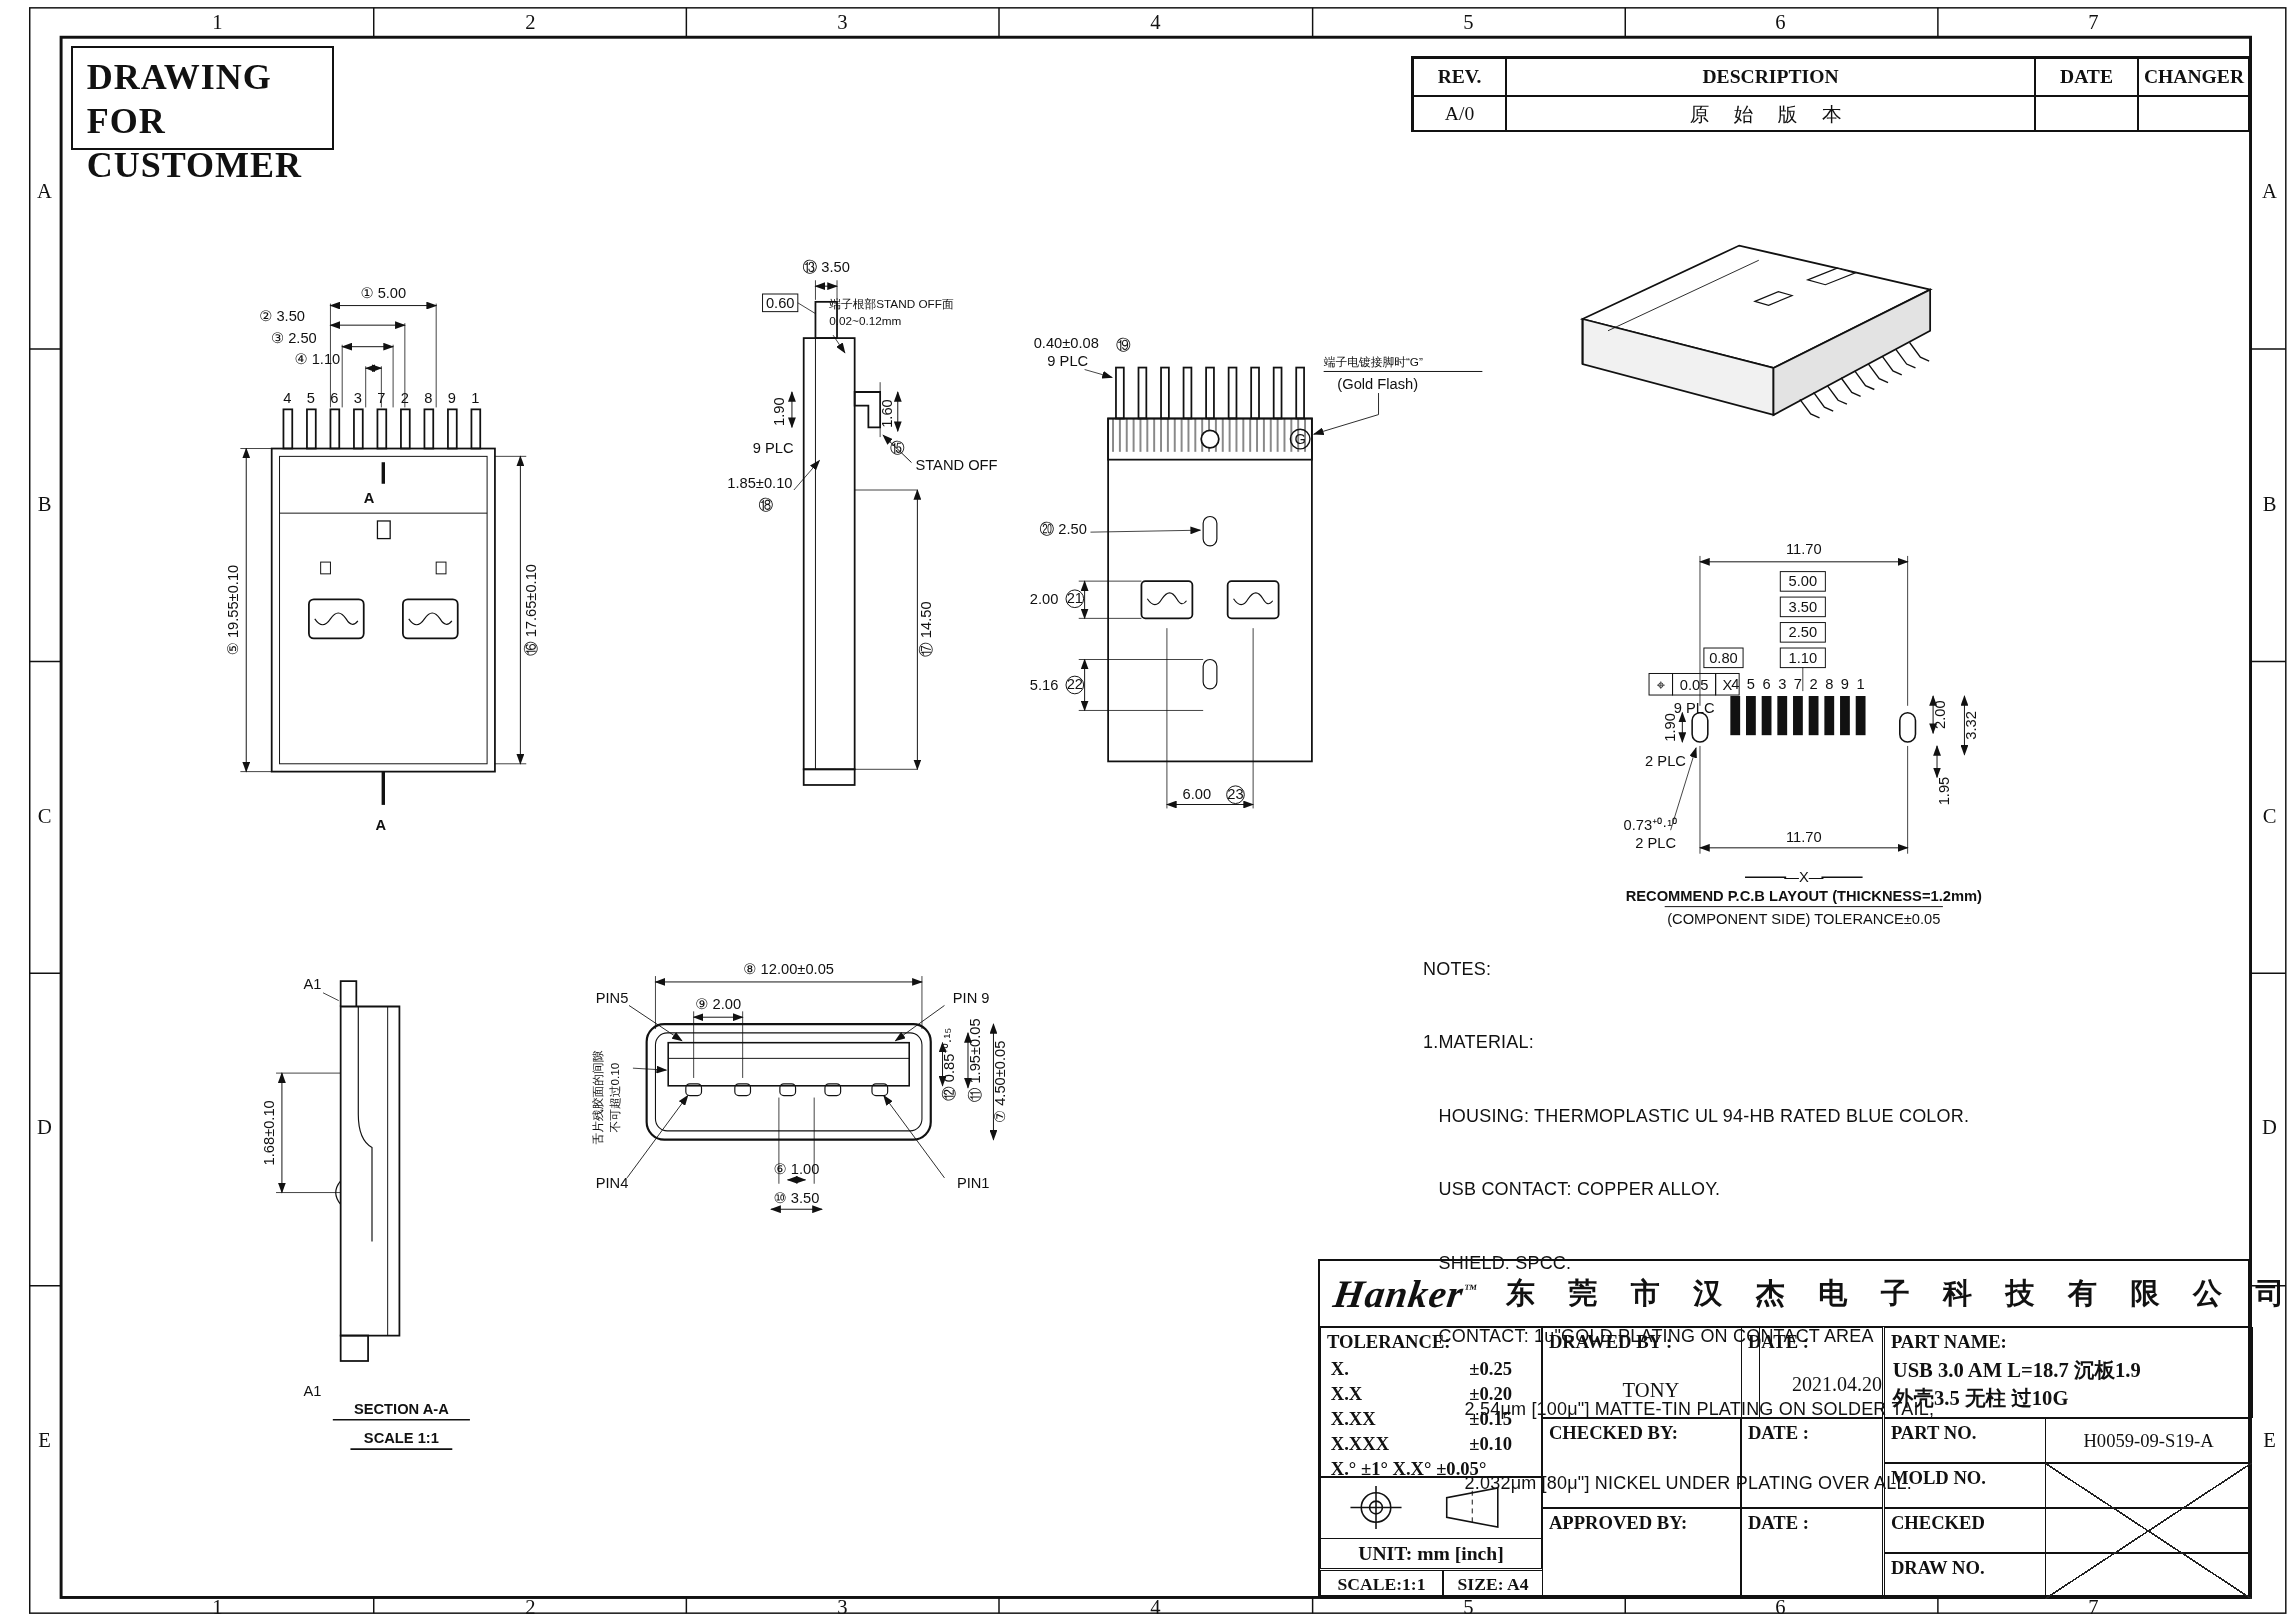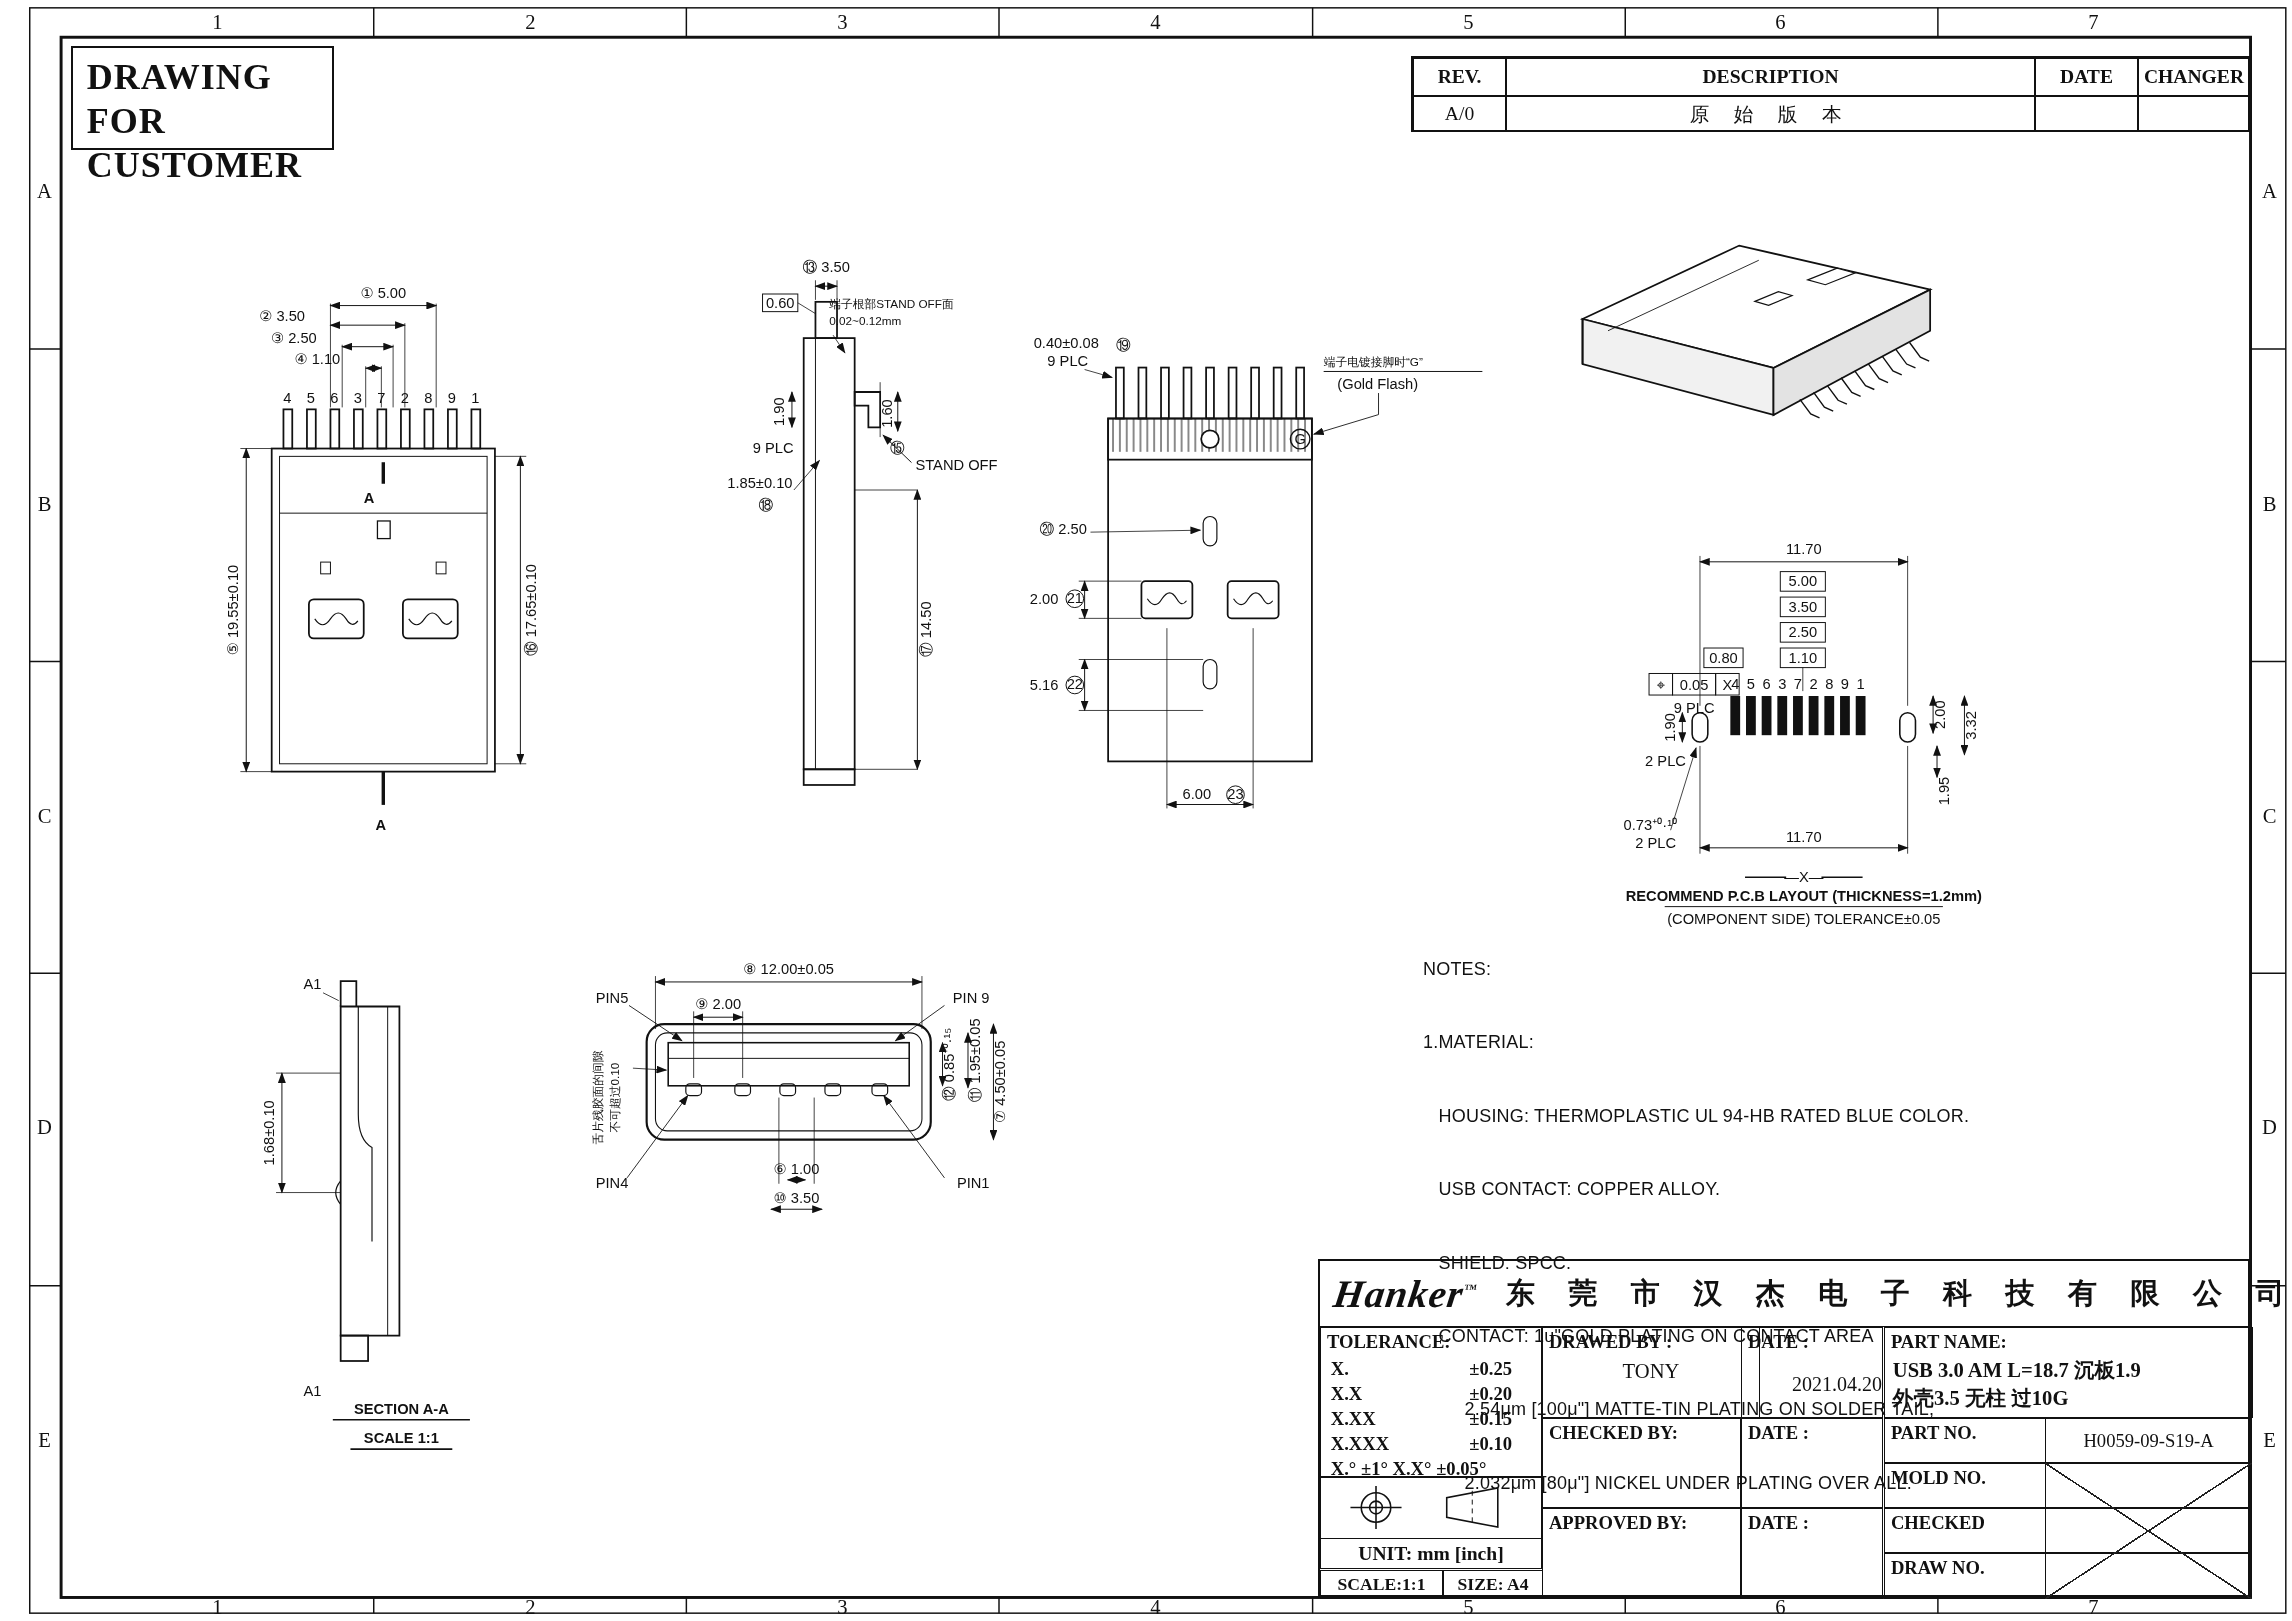--- a/index.html
+++ b/index.html
@@ -461,21 +461,21 @@
         </g>
       </svg>
     </div>
 
     <div class="tb-cell tb-center" style="left:0;top:277px;width:222px;height:31px;font-size:19.6px">UNIT: mm [inch]</div>
     <div class="tb-cell tb-center" style="left:0;top:309px;width:123px;height:29px;font-size:17.6px">SCALE:1:1</div>
     <div class="tb-cell tb-center" style="left:123px;top:309px;width:100px;height:29px;font-size:17.6px">SIZE: A4</div>
 
     <div class="tb-cell" style="left:222px;top:66px;width:218px;height:91px">
       <div class="tb-label">DRAWED BY :</div>
-      <div style="text-align:center;font-size:20.6px;margin-top:4px">TONY</div>
+      <div style="text-align:center;font-size:20.6px;margin-top:23px">TONY</div>
     </div>
     <div class="tb-cell" style="left:421px;top:66px;width:142px;height:91px">
       <div class="tb-label">DATE :</div>
       <div style="text-align:right;font-size:20px;margin-top:17px">2021.04.20</div>
     </div>
     <div class="tb-cell" style="left:222px;top:157px;width:199px;height:90px">
       <div class="tb-label">CHECKED BY:</div>
     </div>
     <div class="tb-cell" style="left:421px;top:157px;width:142px;height:90px">
       <div class="tb-label">DATE :</div>

